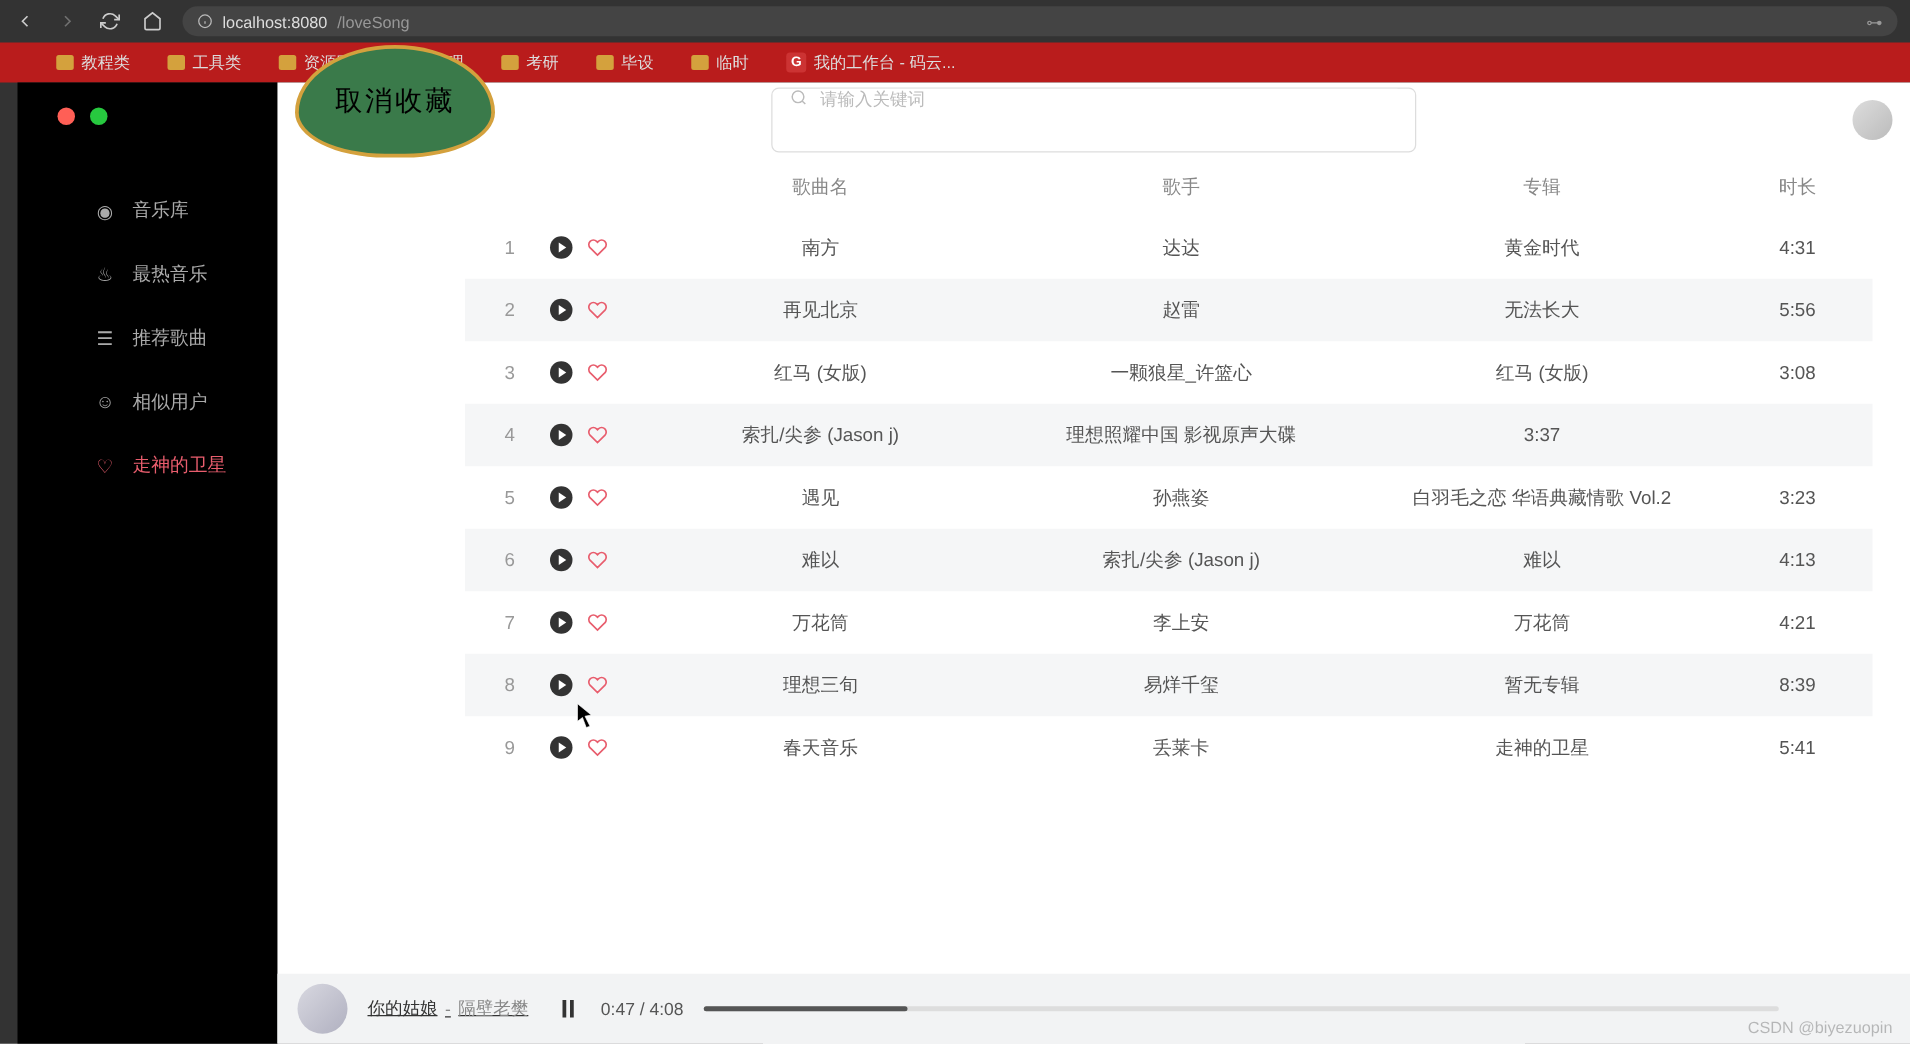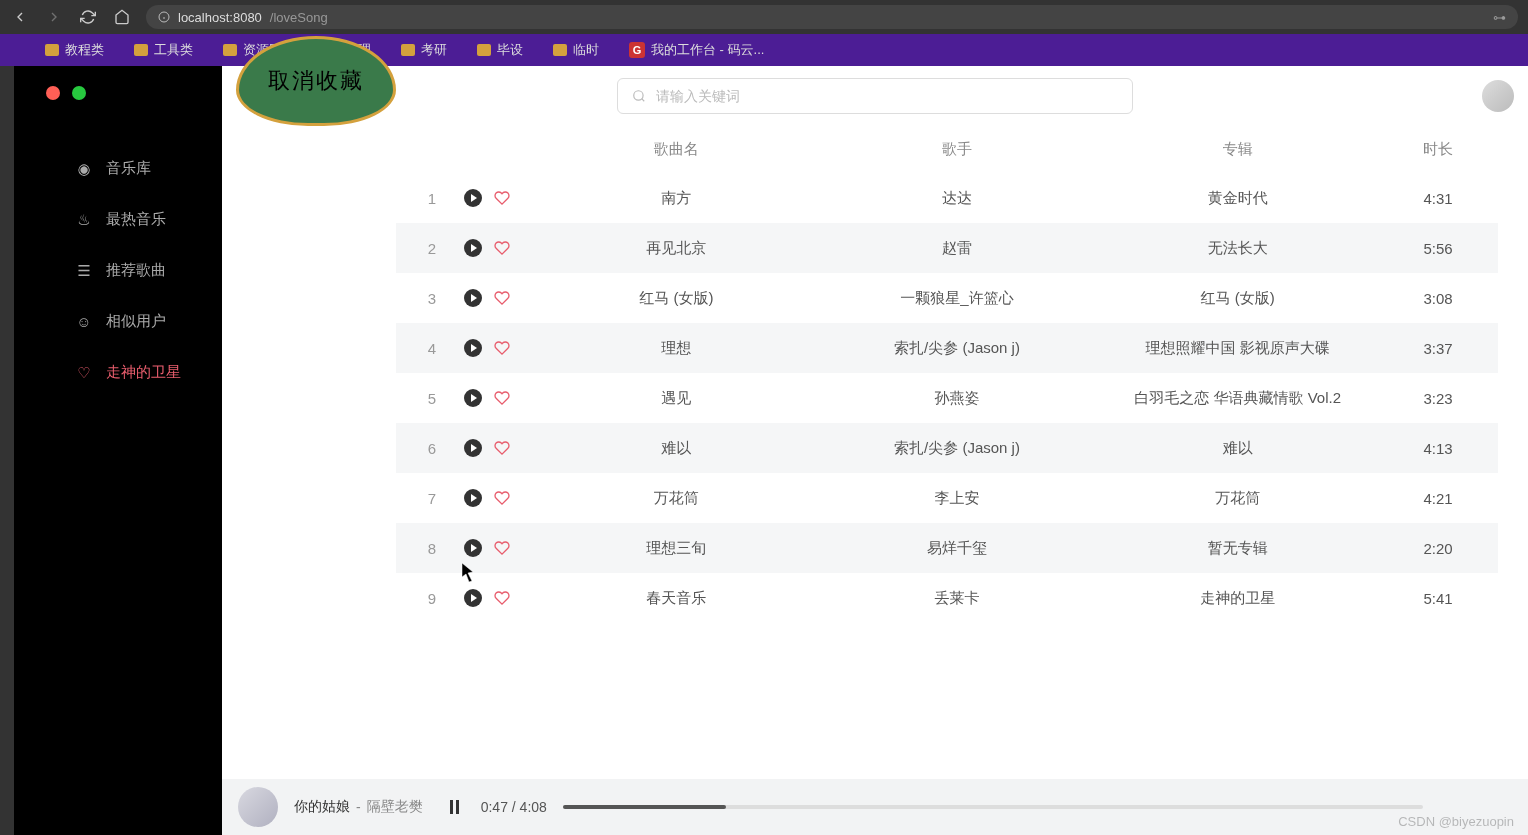--- a/index.html
+++ b/index.html
@@ -6,21 +6,21 @@
 body { width: 1528px; height: 835px; background: #333; overflow: hidden; position: relative; }
 
 
 .browser-bar { height: 34px; background: #333; display: flex; align-items: center; padding: 0 10px; gap: 14px; }
 .nav-btn { width: 20px; height: 20px; display: flex; align-items: center; justify-content: center; color: #ccc; cursor: pointer; }
 .nav-btn svg { width: 16px; height: 16px; }
 .url-bar { flex: 1; height: 24px; background: #444; border-radius: 12px; display: flex; align-items: center; padding: 0 12px; gap: 8px; color: #bbb; font-size: 13px; }
 .url-text { color: #ddd; }
 .key-icon { color: #999; margin-left: auto; }
 
-.bookmarks-bar { height: 32px; background: #4c1d95; display: flex; align-items: center; padding: 0 10px 0 45px; gap: 30px; }
+.bookmarks-bar { height: 32px; background: #b91c1c; display: flex; align-items: center; padding: 0 10px 0 45px; gap: 30px; }
 .bookmark { display: flex; align-items: center; gap: 6px; color: #ddd; font-size: 13px; cursor: pointer; }
 .folder-icon { width: 14px; height: 12px; background: #d4a13d; border-radius: 2px; }
 .g-icon { width: 16px; height: 16px; background: #c33; border-radius: 3px; color: #fff; font-size: 11px; font-weight: bold; display: flex; align-items: center; justify-content: center; }
 
 
 .app { position: absolute; top: 66px; left: 14px; right: 0; bottom: 0; display: flex; }
 
 .sidebar { width: 208px; background: #000; padding-top: 12px; position: relative; }
 .window-dots { position: absolute; top: 20px; left: 32px; display: flex; gap: 12px; }
 .dot { width: 14px; height: 14px; border-radius: 50%; }
@@ -31,44 +31,44 @@
 .nav-item { display: flex; align-items: center; gap: 14px; padding: 16px 0 16px 62px; color: #aaa; font-size: 15px; cursor: pointer; }
 .nav-item.active { color: #e85d6d; }
 .nav-icon { width: 16px; height: 16px; display: flex; align-items: center; justify-content: center; }
 
 .main { flex: 1; background: #fff; display: flex; flex-direction: column; position: relative; }
 
 .badge-cloud { position: absolute; top: -30px; left: 14px; width: 160px; height: 90px; z-index: 10; }
 .cloud-shape { width: 100%; height: 100%; background: #3a7a4a; border: 3px solid #d4a13d; border-radius: 50% 50% 45% 45% / 60% 60% 40% 40%; display: flex; align-items: center; justify-content: center; color: #000000; font-size: 22px; letter-spacing: 2px; }
 
 .top-bar { height: 60px; display: flex; align-items: center; justify-content: center; border-bottom: 0px solid transparent; position: relative; }
-.search-box { width: 516px; height: 36px; border: 1px solid #ddd; border-radius: 6px; display: flex; align-items: center; padding: 0 14px; gap: 10px; }
+.search-box { width: 516px; height: 52px; border: 1px solid #ddd; border-radius: 6px; display: flex; align-items: flex-start; padding: 0 14px; gap: 10px; }
 .search-box input { border: none; outline: none; flex: 1; font-size: 14px; color: #333; }
 .search-box input::placeholder { color: #bbb; }
 .avatar { position: absolute; right: 14px; top: 14px; width: 32px; height: 32px; border-radius: 50%; background: linear-gradient(135deg,#ddd,#bbb); }
 
-.content { flex: 1; padding: 0 30px 0 150px; overflow: hidden; margin-left: 24px; }
+.content { flex: 1; padding: 0 30px 0 150px; overflow: hidden; }
 .table { width: 100%; }
 .thead { display: grid; grid-template-columns: 60px 80px 1fr 1fr 1fr 120px; padding: 14px 0; color: #888; font-size: 15px; }
 .thead > div { text-align: center; }
 .thead > div:nth-child(1), .thead > div:nth-child(2) { text-align: center; }
 .trow { display: grid; grid-template-columns: 60px 80px 1fr 1fr 1fr 120px; align-items: center; height: 50px; font-size: 15px; color: #555; }
 .trow.even { background: #f5f6f7; }
 .trow > div { text-align: center; }
 .idx { color: #999; font-size: 15px; text-align: right !important; padding-right: 20px; }
 .actions-cell { display: flex; align-items: center; justify-content: flex-start; gap: 12px; padding-left: 8px; }
 .play-circle { width: 18px; height: 18px; border-radius: 50%; background: #333; display: flex; align-items: center; justify-content: center; cursor: pointer; }
 .play-circle::after { content: ""; border-left: 6px solid #fff; border-top: 4px solid transparent; border-bottom: 4px solid transparent; margin-left: 2px; }
 .heart { width: 16px; height: 16px; cursor: pointer; }
 .cursor-pointer { position: absolute; top: 562px; left: 460px; z-index: 20; pointer-events: none; }
 
 
 .player { position: absolute; bottom: 0; left: 222px; right: 0; height: 56px; background: #f2f3f4; display: flex; align-items: center; padding: 0 16px; gap: 16px; }
 .cover { width: 40px; height: 40px; border-radius: 50%; background: linear-gradient(135deg, #d8d8e0, #b0b0c0); }
-.track-info { display: flex; align-items: center; gap: 6px; color: #333; font-size: 14px; }
+.track-info { display: flex; align-items: center; gap: 6px; color: #333; font-size: 14px; text-decoration: underline; }
 .track-artist { color: #888; }
 .pause-btn { width: 20px; height: 20px; display: flex; align-items: center; justify-content: center; gap: 3px; cursor: pointer; margin-left: 6px; }
 .pause-btn span { width: 3px; height: 14px; background: #333; }
 .time { color: #555; font-size: 14px; }
 .progress { flex: 0 0 860px; height: 4px; background: #ddd; border-radius: 2px; position: relative; }
 .progress-fill { position: absolute; left: 0; top: 0; height: 100%; background: #555; border-radius: 2px; }
 
 .watermark { position: absolute; bottom: 6px; right: 14px; color: rgba(0,0,0,0.25); font-size: 13px; z-index: 30; }
 </style>
 </head>
@@ -240,21 +240,20 @@
               <div>3:08</div>
             </div>
             <div class="trow even">
               <div class="idx">4</div>
               <div class="actions-cell">
                 <div class="play-circle"></div>
                 <svg class="heart" viewBox="0 0 24 24" fill="none" stroke="#e85d6d" stroke-width="2">
                   <path d="M20.84 4.61a5.5 5.5 0 00-7.78 0L12 5.67l-1.06-1.06a5.5 5.5 0 00-7.78 7.78l1.06 1.06L12 21.23l7.78-7.78 1.06-1.06a5.5 5.5 0 000-7.78z"></path>
                 </svg>
               </div>
-              <div>理想</div>
               <div>索扎/尖参   (Jason j)</div>
               <div>理想照耀中国 影视原声大碟</div>
               <div>3:37</div>
             </div>
             <div class="trow">
               <div class="idx">5</div>
               <div class="actions-cell">
                 <div class="play-circle"></div>
                 <svg class="heart" viewBox="0 0 24 24" fill="none" stroke="#e85d6d" stroke-width="2">
                   <path d="M20.84 4.61a5.5 5.5 0 00-7.78 0L12 5.67l-1.06-1.06a5.5 5.5 0 00-7.78 7.78l1.06 1.06L12 21.23l7.78-7.78 1.06-1.06a5.5 5.5 0 000-7.78z"></path>
@@ -295,21 +294,21 @@
               <div class="idx">8</div>
               <div class="actions-cell">
                 <div class="play-circle"></div>
                 <svg class="heart" viewBox="0 0 24 24" fill="none" stroke="#e85d6d" stroke-width="2">
                   <path d="M20.84 4.61a5.5 5.5 0 00-7.78 0L12 5.67l-1.06-1.06a5.5 5.5 0 00-7.78 7.78l1.06 1.06L12 21.23l7.78-7.78 1.06-1.06a5.5 5.5 0 000-7.78z"></path>
                 </svg>
               </div>
               <div>理想三旬</div>
               <div>易烊千玺</div>
               <div>暂无专辑</div>
-              <div>2:20</div>
+              <div>8:39</div>
             </div>
             <div class="trow">
               <div class="idx">9</div>
               <div class="actions-cell">
                 <div class="play-circle"></div>
                 <svg class="heart" viewBox="0 0 24 24" fill="none" stroke="#e85d6d" stroke-width="2">
                   <path d="M20.84 4.61a5.5 5.5 0 00-7.78 0L12 5.67l-1.06-1.06a5.5 5.5 0 00-7.78 7.78l1.06 1.06L12 21.23l7.78-7.78 1.06-1.06a5.5 5.5 0 000-7.78z"></path>
                 </svg>
               </div>
               <div>春天音乐</div>

